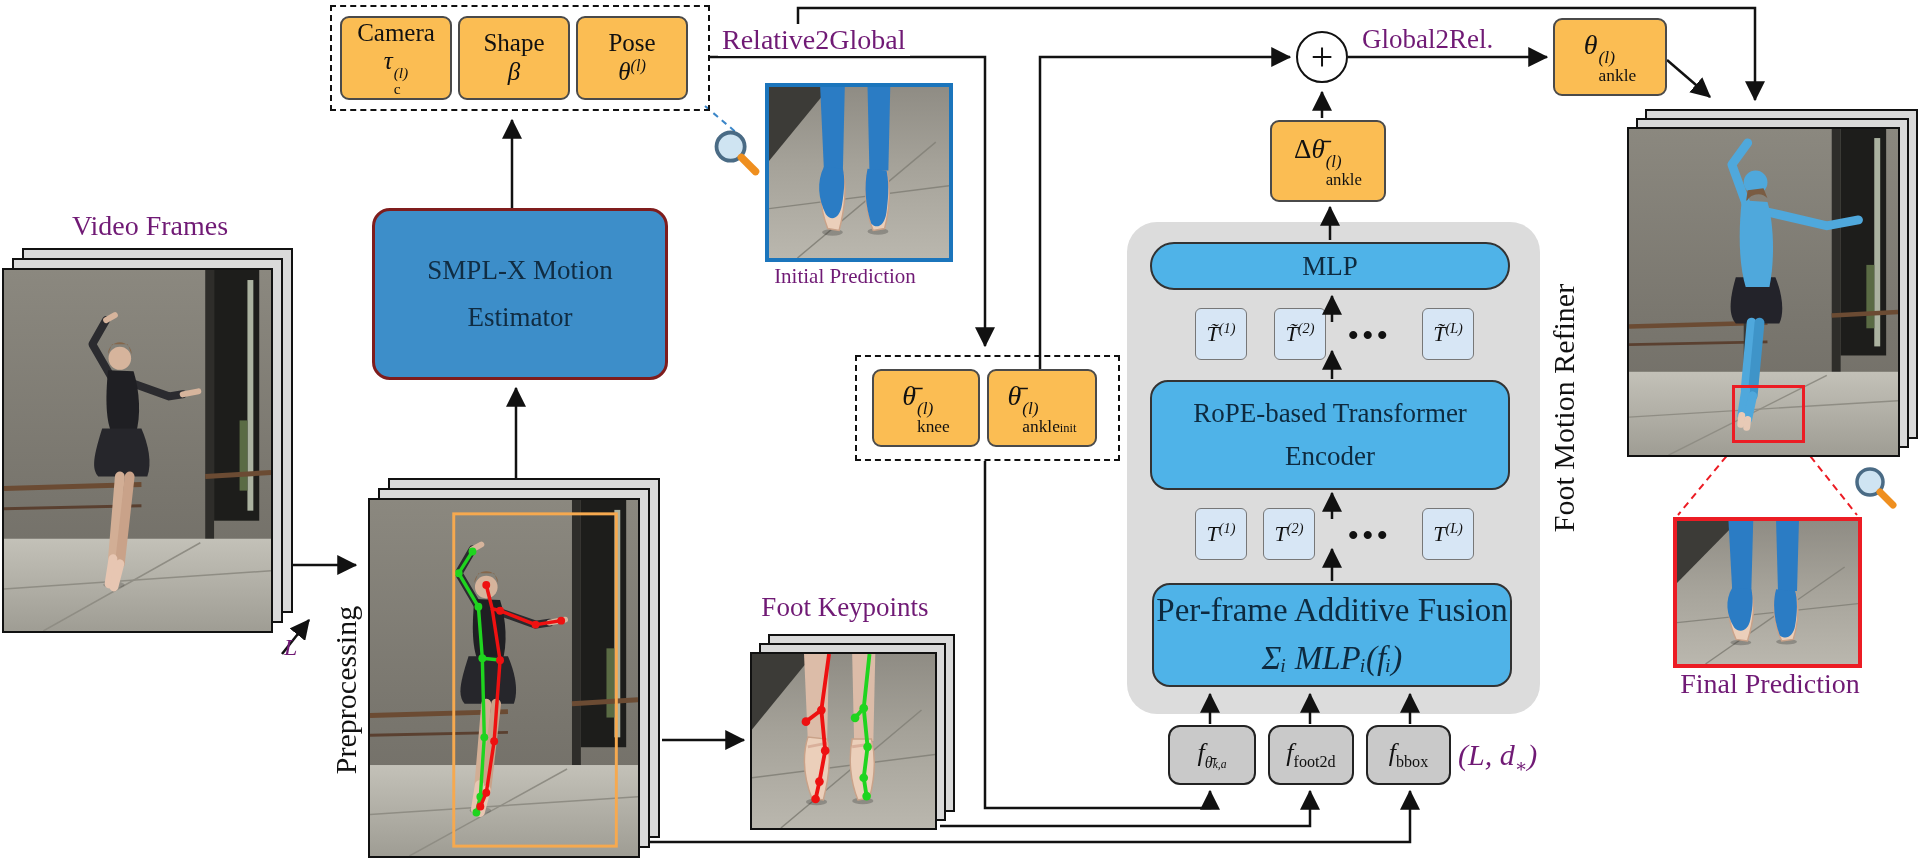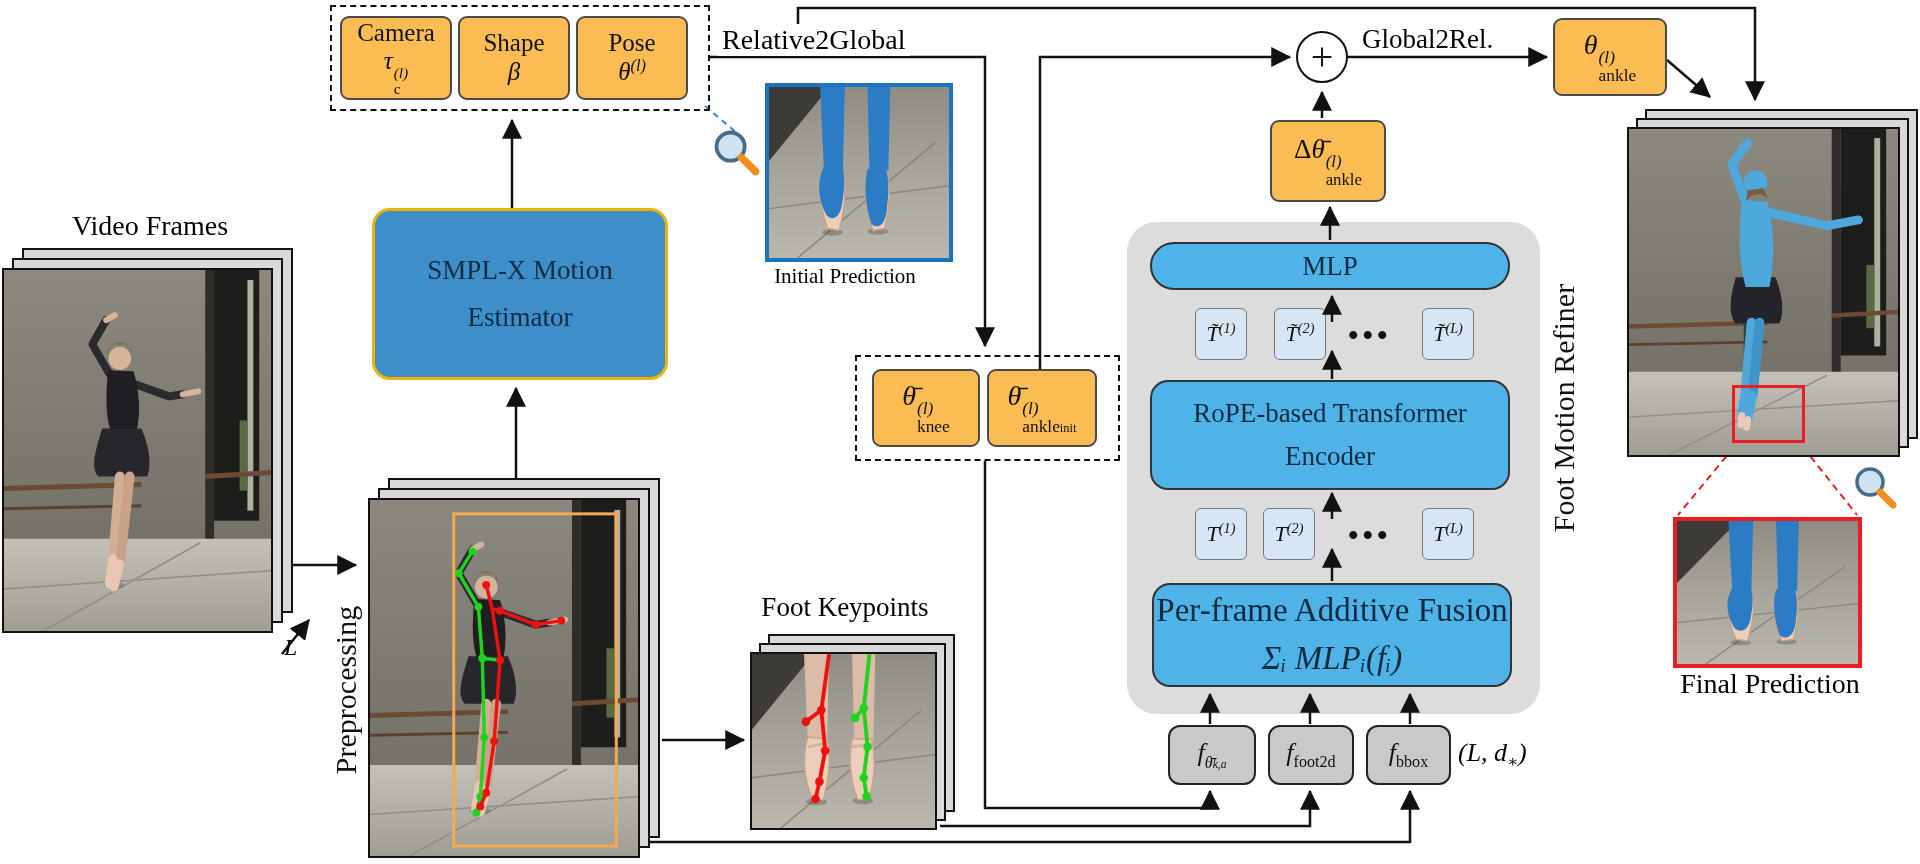--- a/index.html
+++ b/index.html
@@ -6,28 +6,28 @@
   #canvas{position:relative;width:1920px;height:864px;background:#fff;overflow:hidden;
           font-family:"Liberation Serif","DejaVu Serif",serif;color:#111;}
   svg.layer{position:absolute;left:0;top:0;pointer-events:none;}
   #under-lines{z-index:2;}
   #over-lines{z-index:9;}
 
   
   .frame{position:absolute;border:2.5px solid #111;background:#d9d9d9;box-sizing:border-box;}
   .photo{position:absolute;border:2.5px solid #111;box-sizing:border-box;overflow:hidden;background:#888;}
   .photo svg{display:block;width:100%;height:100%;}
-  .lbl{position:absolute;text-align:center;font-size:28px;color:#000000;white-space:nowrap;}
+  .lbl{position:absolute;text-align:center;font-size:28px;color:#701a75;white-space:nowrap;}
   .lbl-bg{background:#fff;padding:0 4px;}
   .vlabel{position:absolute;text-align:center;font-size:30px;transform:rotate(-90deg);white-space:nowrap;}
   .obox{position:absolute;background:var(--orange);border:2px solid #4a4a4a;border-radius:9px;
         box-sizing:border-box;display:flex;flex-direction:column;align-items:center;justify-content:center;
         font-size:25px;line-height:1.15;z-index:4;}
   .dashbox{position:absolute;border:2.6px dashed #111;box-sizing:border-box;z-index:3;}
-  .bigblue{position:absolute;background:var(--blue-dark);border:3px solid #eab308;border-radius:18px;
+  .bigblue{position:absolute;background:var(--blue-dark);border:3px solid #7f1d1d;border-radius:18px;
            box-sizing:border-box;display:flex;flex-direction:column;align-items:center;justify-content:center;
            font-size:27px;color:#102c42;z-index:4;line-height:1.75;}
   .innerblue{position:absolute;background:var(--blue-light);border:2.5px solid #333;
              box-sizing:border-box;display:flex;flex-direction:column;align-items:center;justify-content:center;
              color:#0e2a3f;z-index:5;}
   .tbox{position:absolute;width:52px;height:52px;background:var(--t-box);border:1.5px solid #777;border-radius:6px;
         box-sizing:border-box;display:flex;align-items:center;justify-content:center;font-size:22px;z-index:5;}
   .fbox{position:absolute;height:60px;background:var(--f-box);border:2px solid #222;border-radius:12px;
         box-sizing:border-box;display:flex;align-items:center;justify-content:center;font-size:26px;z-index:4;}
   .panel{position:absolute;background:var(--panel);border-radius:30px;z-index:3;}
@@ -355,21 +355,21 @@
 
 <div class="fbox" style="left:1168px;top:725px;width:88px;">
   <span><span class="mvar">f</span><sub class="sb"><span class="mvar">θ̄</span><span class="msubsub mvar">k,a</span></sub></span>
 </div>
 <div class="fbox" style="left:1268px;top:725px;width:86px;">
   <span><span class="mvar">f</span><sub class="sb">foot2d</sub></span>
 </div>
 <div class="fbox" style="left:1366px;top:725px;width:85px;">
   <span><span class="mvar">f</span><sub class="sb">bbox</sub></span>
 </div>
-<div class="lbl" style="left:1458px;top:738px;font-size:26px;font-style:italic;text-align:left;">
+<div class="lbl" style="left:1458px;top:738px;font-size:30px;font-style:italic;text-align:left;">
   <span>(L, d</span><sub class="sb">∗</sub><span>)</span>
 </div>
 
 <div class="frame" style="left:1645px;top:109px;width:273px;height:330px;z-index:3;"></div>
 <div class="frame" style="left:1636px;top:118px;width:273px;height:330px;z-index:3;"></div>
 <div class="photo" style="left:1627px;top:127px;width:273px;height:330px;z-index:4;">
   <svg viewBox="0 0 272 330" preserveAspectRatio="none">
     <use href="#studio-bg" transform="scale(1,0.917)"></use>
     <use href="#blue-dancer"></use>
   </svg>

